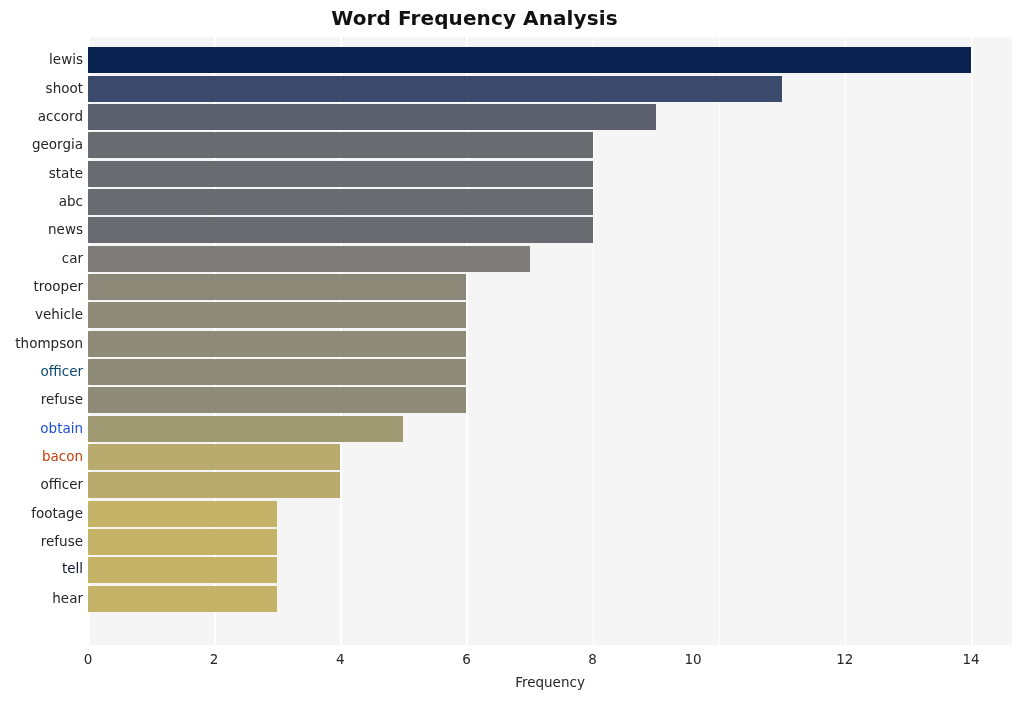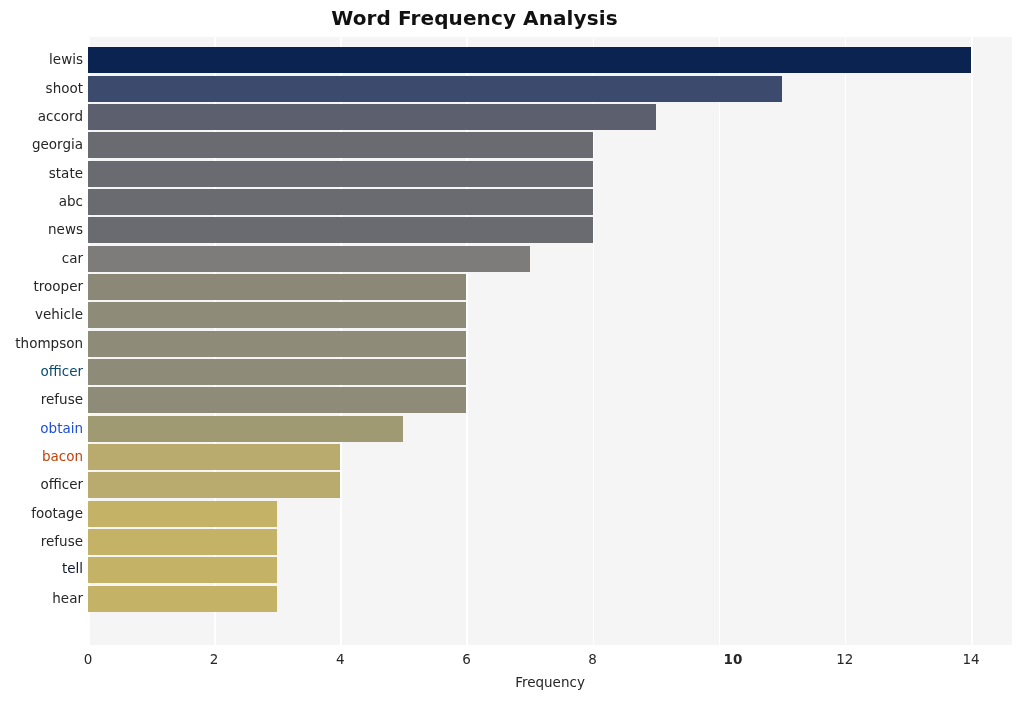--- a/index.html
+++ b/index.html
@@ -195,20 +195,20 @@
         </div>
       </div>
   </div>
 
   <div id="xtick-labels">
       <div class="xtick-label" style="left: 88px; color: rgb(38, 38, 38);">0</div>
       <div class="xtick-label" style="left: 214.143px; color: rgb(38, 38, 38);">2</div>
       <div class="xtick-label" style="left: 340.287px; color: rgb(38, 38, 38);">4</div>
       <div class="xtick-label" style="left: 466.43px; color: rgb(38, 38, 38);">6</div>
       <div class="xtick-label" style="left: 592.573px; color: rgb(38, 38, 38);">8</div>
-      <div class="xtick-label" style="left: 733px; color: rgb(38, 38, 38); font-weight: bold;">10</div>
+      <div class="xtick-label" style="left: 693px; color: rgb(38, 38, 38);">10</div>
       <div class="xtick-label" style="left: 844.86px; color: rgb(38, 38, 38);">12</div>
       <div class="xtick-label" style="left: 971.003px; color: rgb(38, 38, 38);">14</div>
     </div>
 
   <div id="xaxis-label">Frequency</div>
 
 </div>
 
 </body></html>

